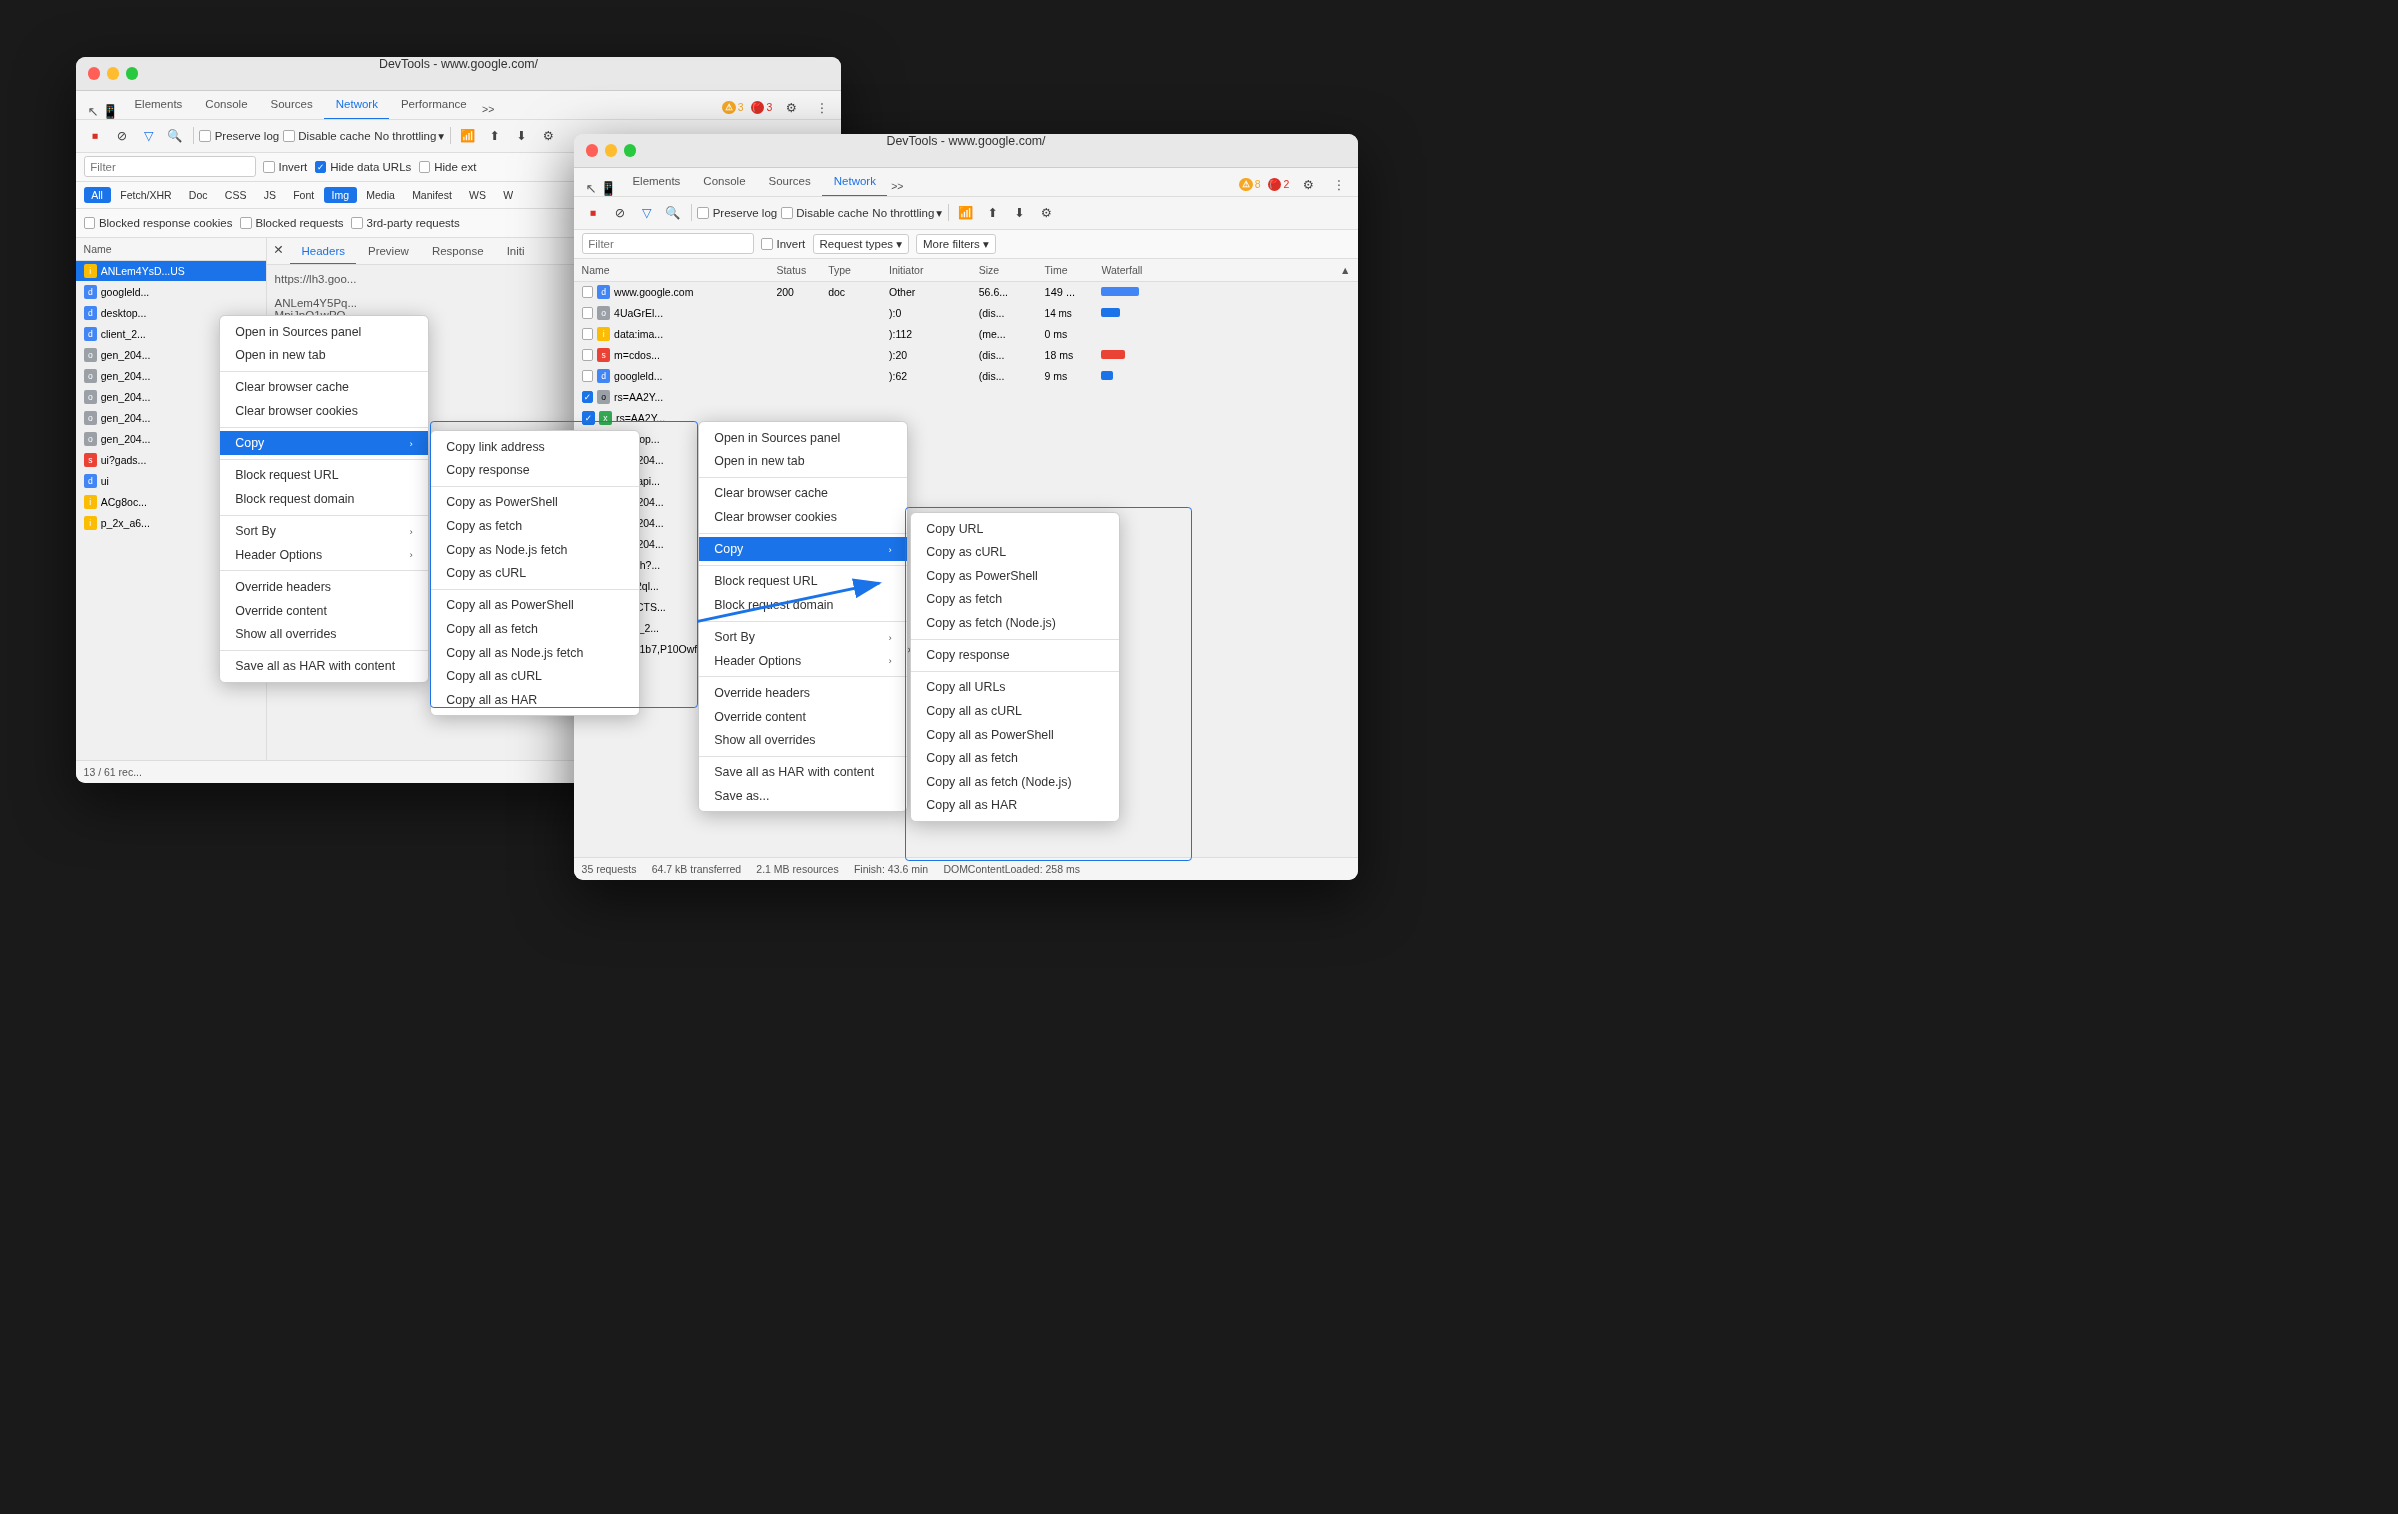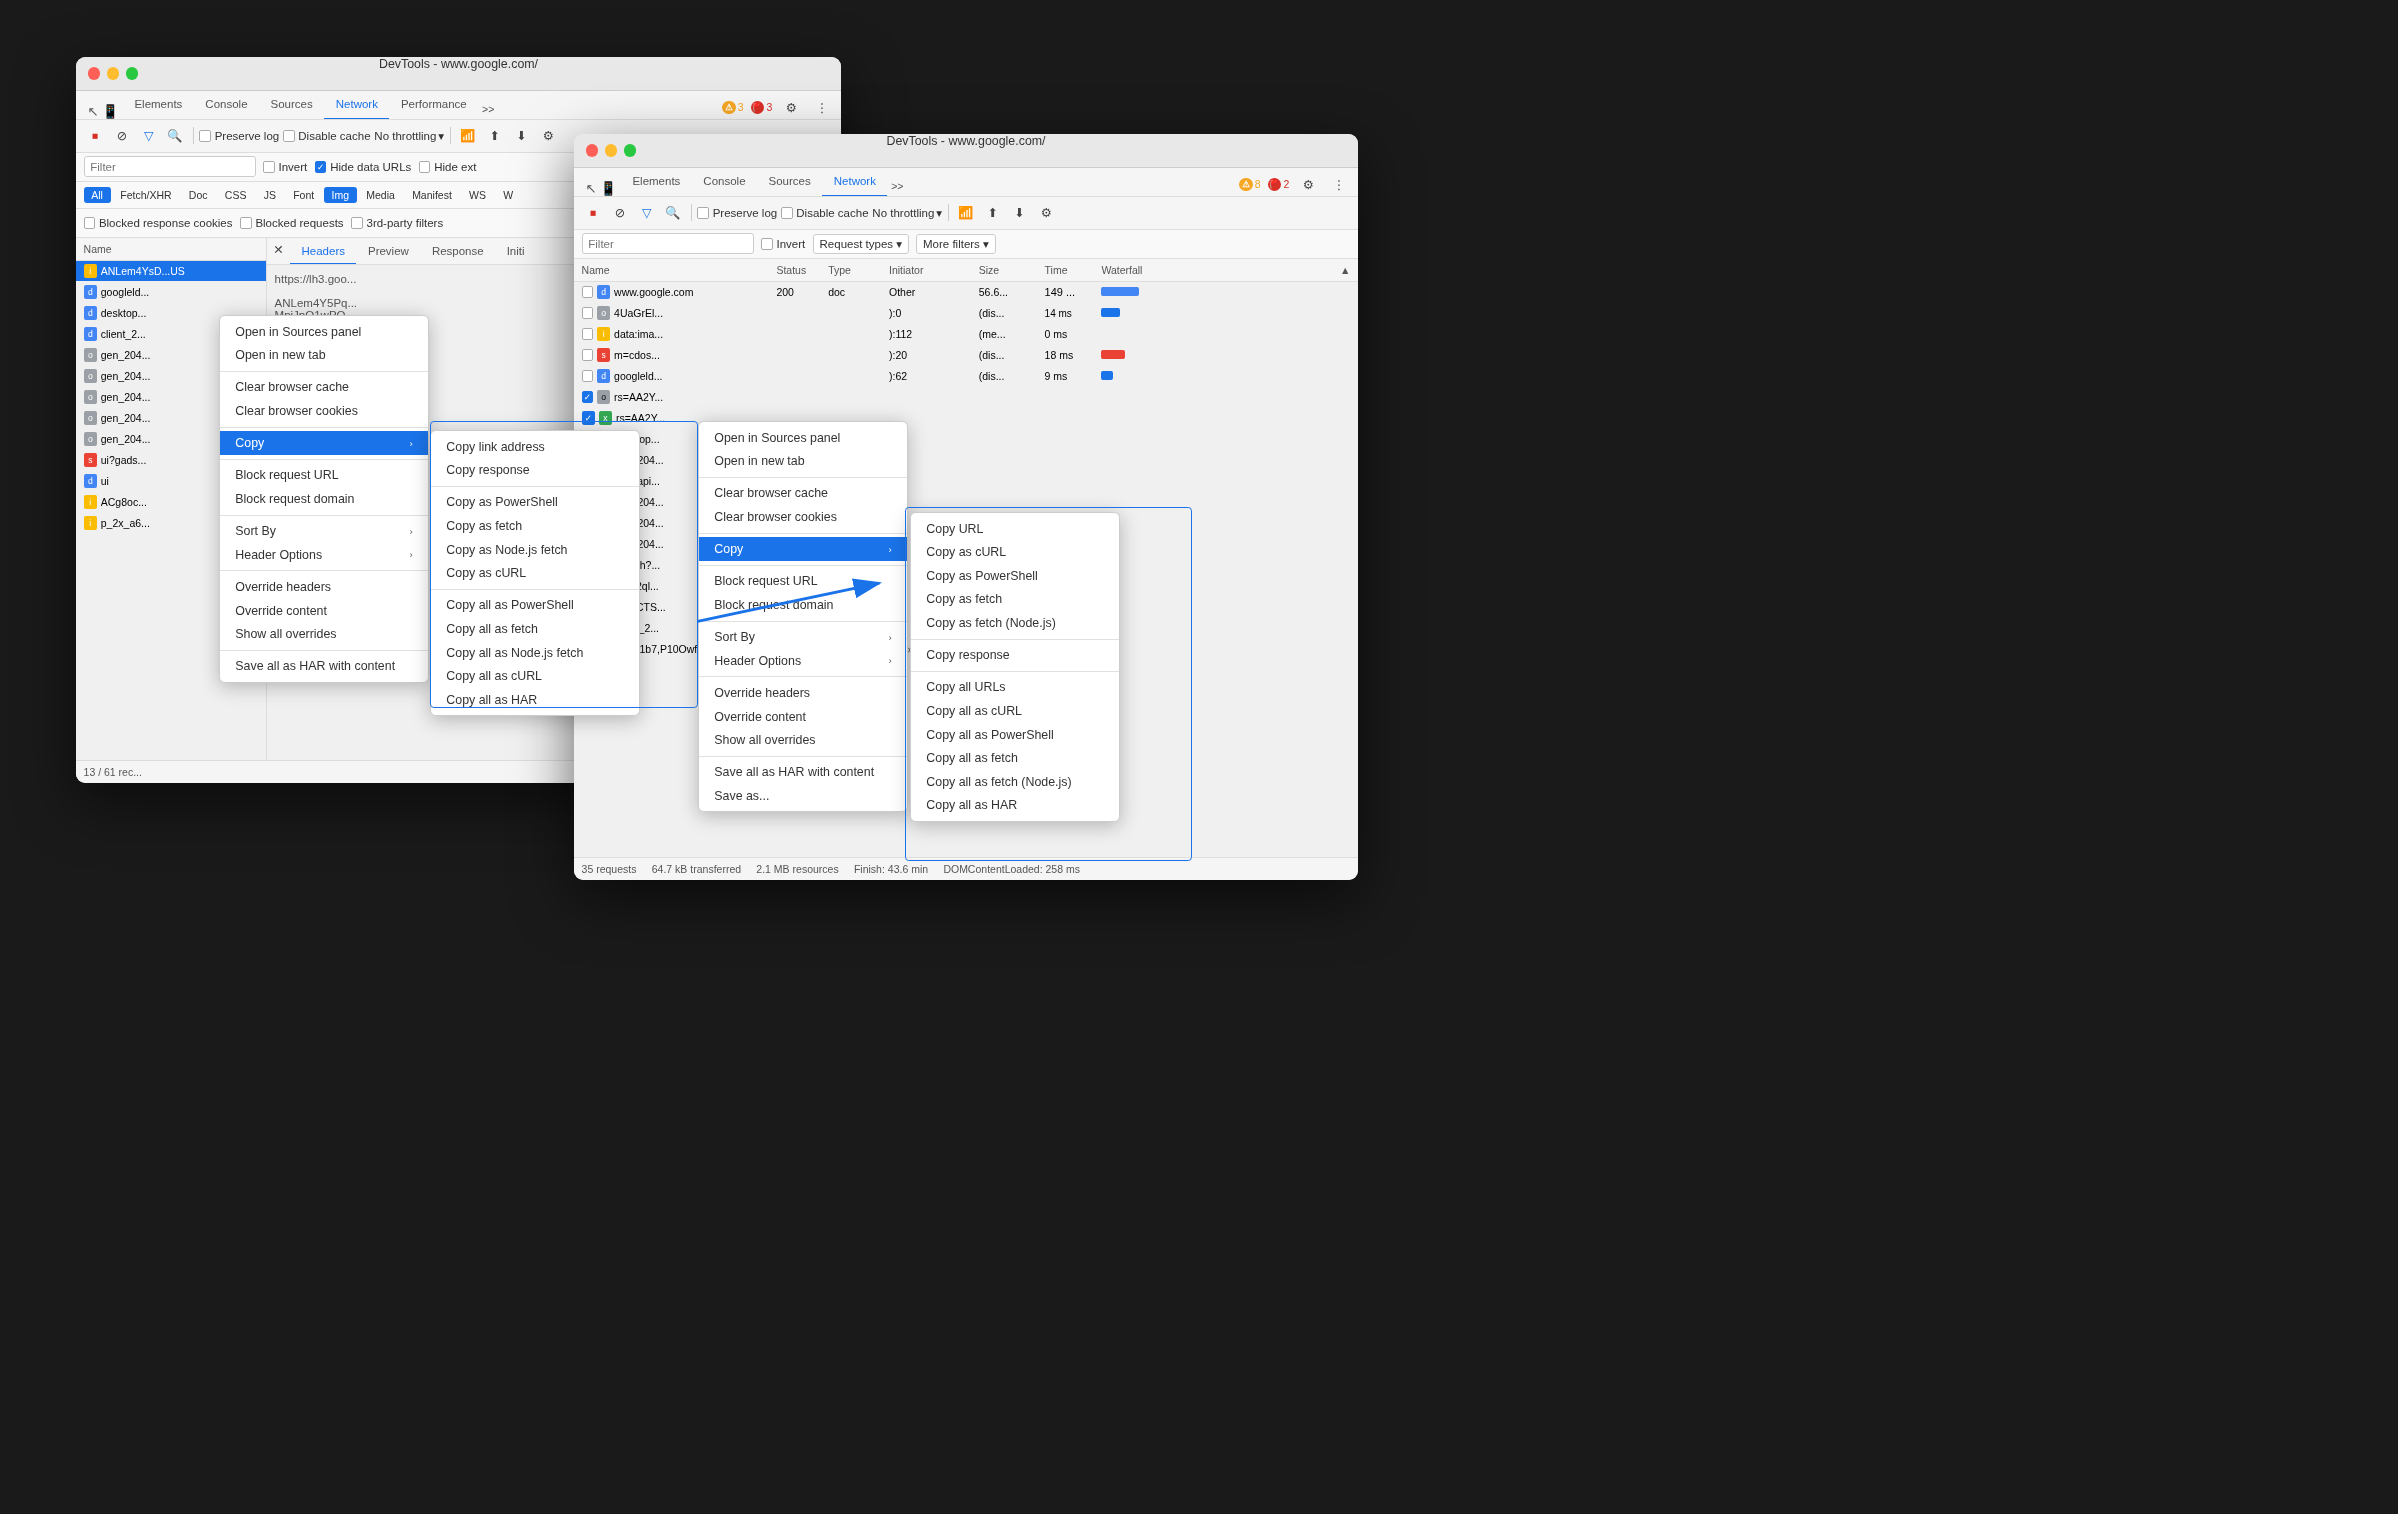--- a/index.html
+++ b/index.html
@@ -480,21 +480,21 @@
       <label class="checkbox-label">
         <span class="chk"></span>
         <span>Blocked response cookies</span>
       </label>
       <label class="checkbox-label">
         <span class="chk"></span>
         <span>Blocked requests</span>
       </label>
       <label class="checkbox-label">
         <span class="chk"></span>
-        <span>3rd-party filters</span>
+        <span>3rd-party requests</span>
       </label>
     </div>
 
     <div style="display:flex;flex:1;overflow:hidden;">
 
       <div style="width:191px;border-right:1px solid #ddd;display:flex;flex-direction:column;overflow:hidden;">
         <div class="table-header">
           <span>Name</span>
         </div>
         <div class="table-body">

